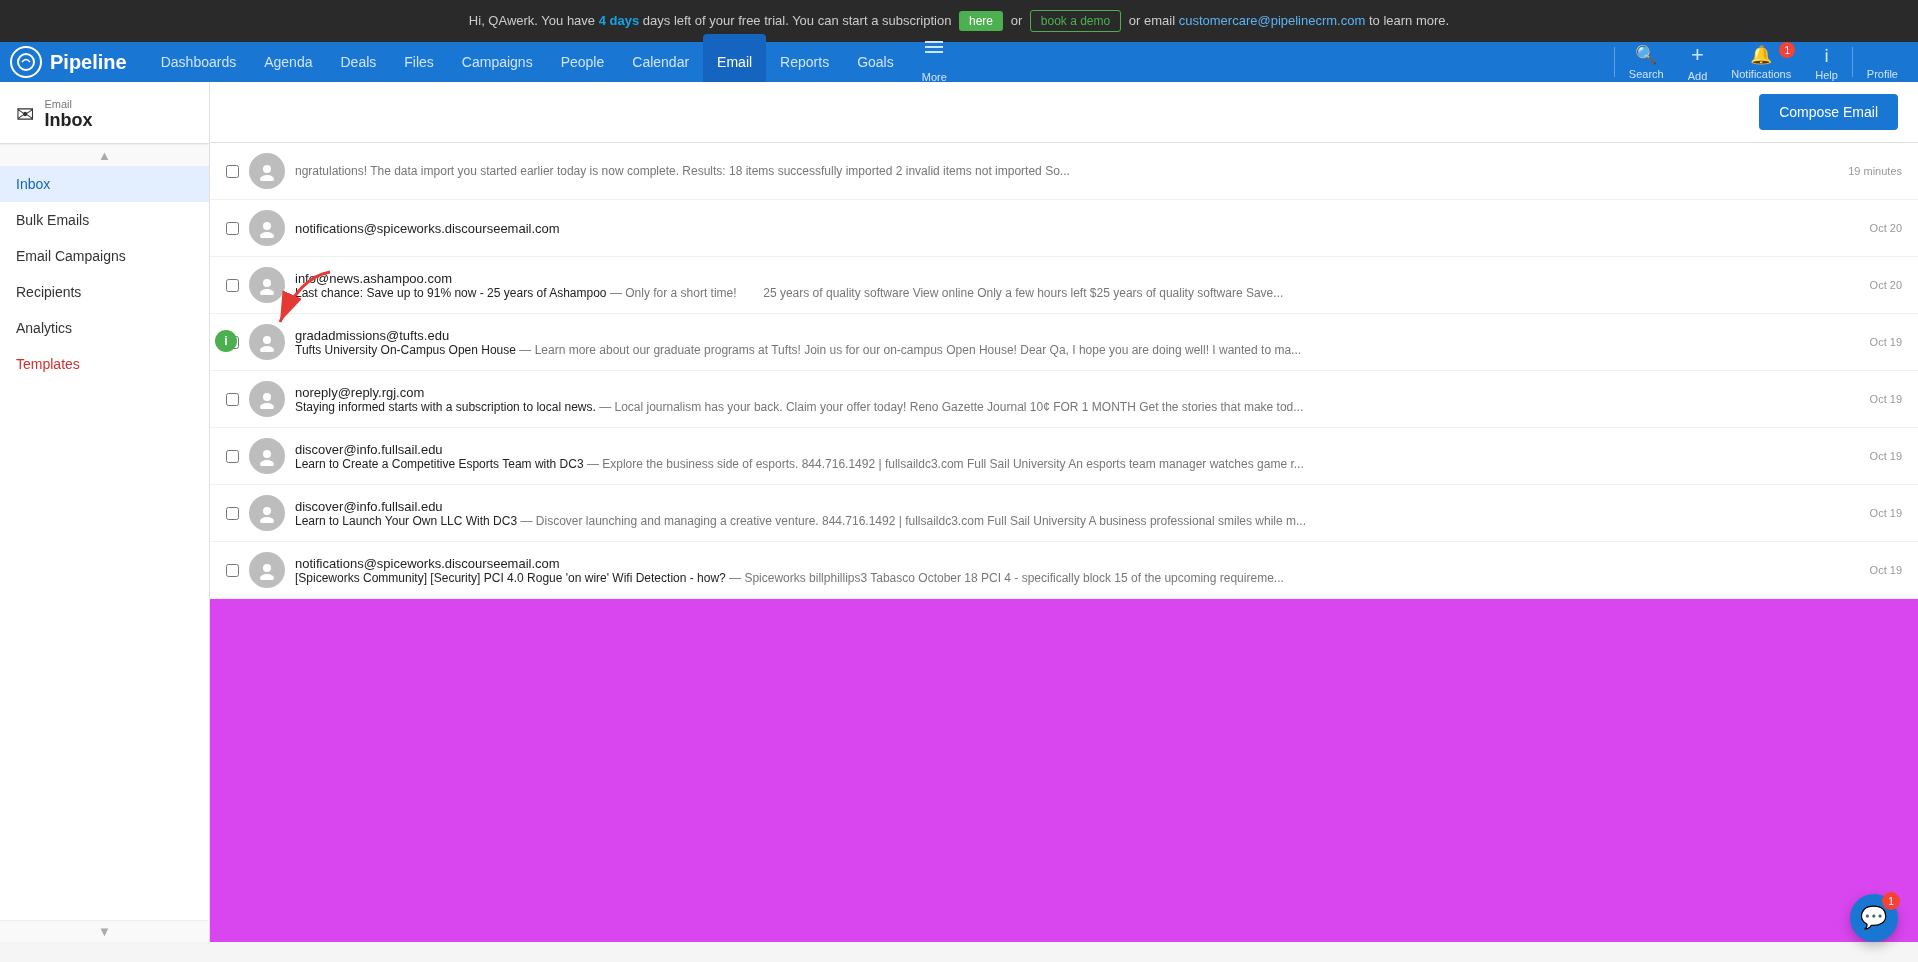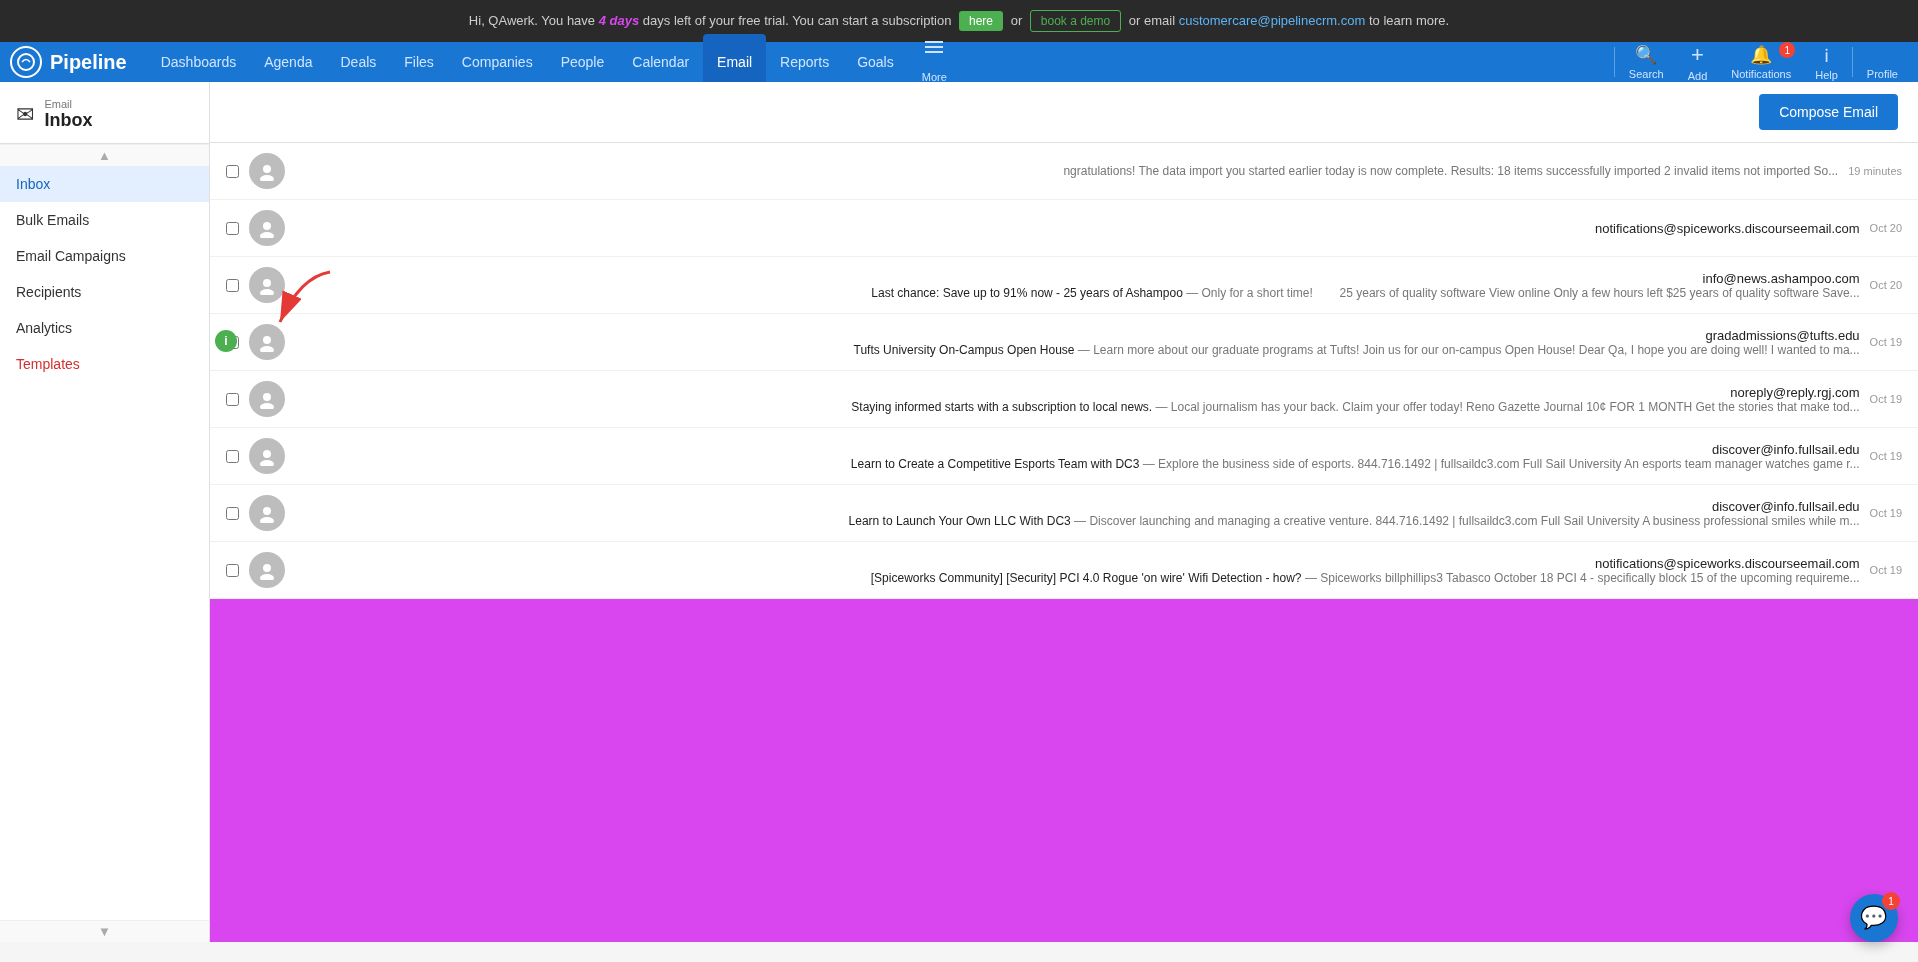--- a/index.html
+++ b/index.html
@@ -6,21 +6,21 @@
     body { font-family: -apple-system, BlinkMacSystemFont, 'Segoe UI', Arial, sans-serif; background: #f5f5f5; font-size: 13px; }
 
     
     .top-banner {
       background: #2a2a2a;
       color: #ccc;
       text-align: center;
       padding: 10px;
       font-size: 13px;
     }
-    .top-banner strong { color: #d946ef; font-style: italic; }
+    .top-banner strong { color: #0ea5e9; }
     .top-banner .btn-here {
       background: #4caf50; color: #fff; border: none; padding: 3px 10px; border-radius: 3px; cursor: pointer; font-size: 12px; margin: 0 4px;
     }
     .top-banner .btn-demo {
       background: transparent; color: #4caf50; border: 1px solid #4caf50; padding: 3px 10px; border-radius: 3px; cursor: pointer; font-size: 12px; margin: 0 4px;
     }
     .top-banner a { color: #5bb4f5; text-decoration: none; }
 
     
     .main-nav {
@@ -91,21 +91,21 @@
 
     
     .email-list { flex: 1; overflow-y: auto; }
     .email-item {
       display: flex; align-items: center; padding: 10px 16px; border-bottom: 1px solid #f0f0f0; cursor: pointer; background: #fff; gap: 10px;
     }
     .email-checkbox { flex-shrink: 0; }
     .email-avatar {
       width: 36px; height: 36px; background: #bdbdbd; border-radius: 50%; flex-shrink: 0; display: flex; align-items: center; justify-content: center; color: #fff; font-size: 16px;
     }
-    .email-body { flex: 1; min-width: 0; text-align: right; }
+    .email-body { flex: 1; min-width: 0; }
     .email-from { font-size: 13px; color: #222; font-weight: 500; white-space: nowrap; overflow: hidden; text-overflow: ellipsis; }
     .email-subject-preview { font-size: 12px; color: #555; white-space: nowrap; overflow: hidden; text-overflow: ellipsis; }
     .email-subject { font-weight: 500; color: #222; }
     .email-preview-text { color: #777; }
     .email-date { font-size: 11px; color: #999; flex-shrink: 0; white-space: nowrap; }
 
     
     .ai-tooltip {
       position: absolute; top: 220px; left: 220px; background: #fff; border: 1px solid #ddd; border-radius: 6px; padding: 14px 16px; max-width: 320px; box-shadow: 0 4px 12px rgba(0,0,0,0.15); z-index: 100; font-size: 14px; color: #333;
     }
@@ -162,21 +162,21 @@
         <path d="M5 9 Q9 4 13 9" stroke="white" stroke-width="1.5" fill="none"></path>
       </svg>
     </div>
     <span>Pipeline</span>
   </div>
   <div class="nav-items">
     <div class="nav-item">Dashboards</div>
     <div class="nav-item">Agenda</div>
     <div class="nav-item">Deals</div>
     <div class="nav-item">Files</div>
-    <div class="nav-item">Companies</div>
+    <div class="nav-item">Campaigns</div>
     <div class="nav-item">People</div>
     <div class="nav-item">Calendar</div>
     <div class="nav-item email-active">Email</div>
     <div class="nav-item">Reports</div>
     <div class="nav-item">Goals</div>
     <div class="nav-item">
       <div class="nav-more">
         <div class="hamburger-lines">
           <div class="hamburger-line"></div>
           <div class="hamburger-line"></div>

